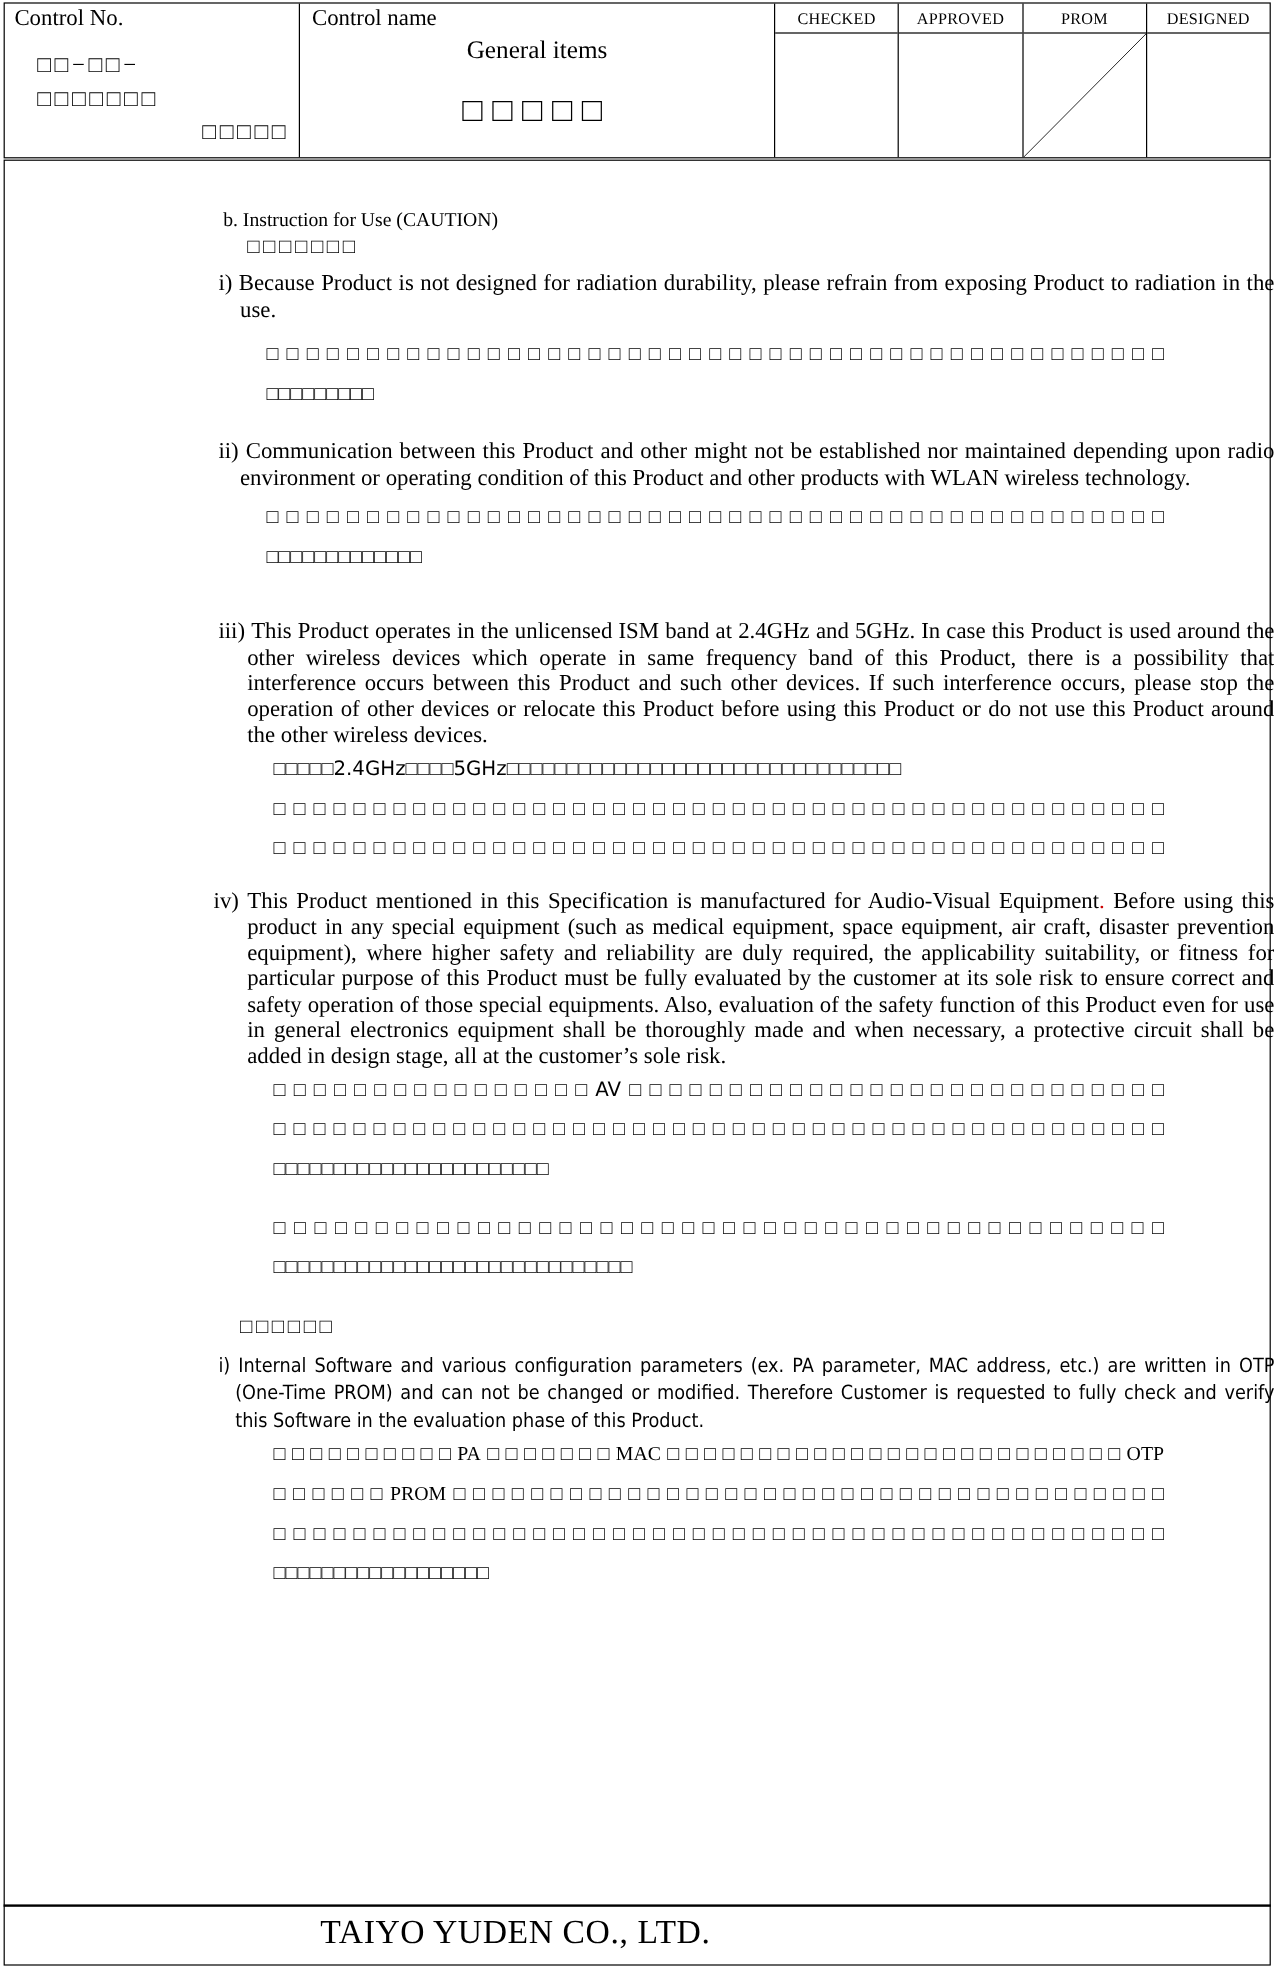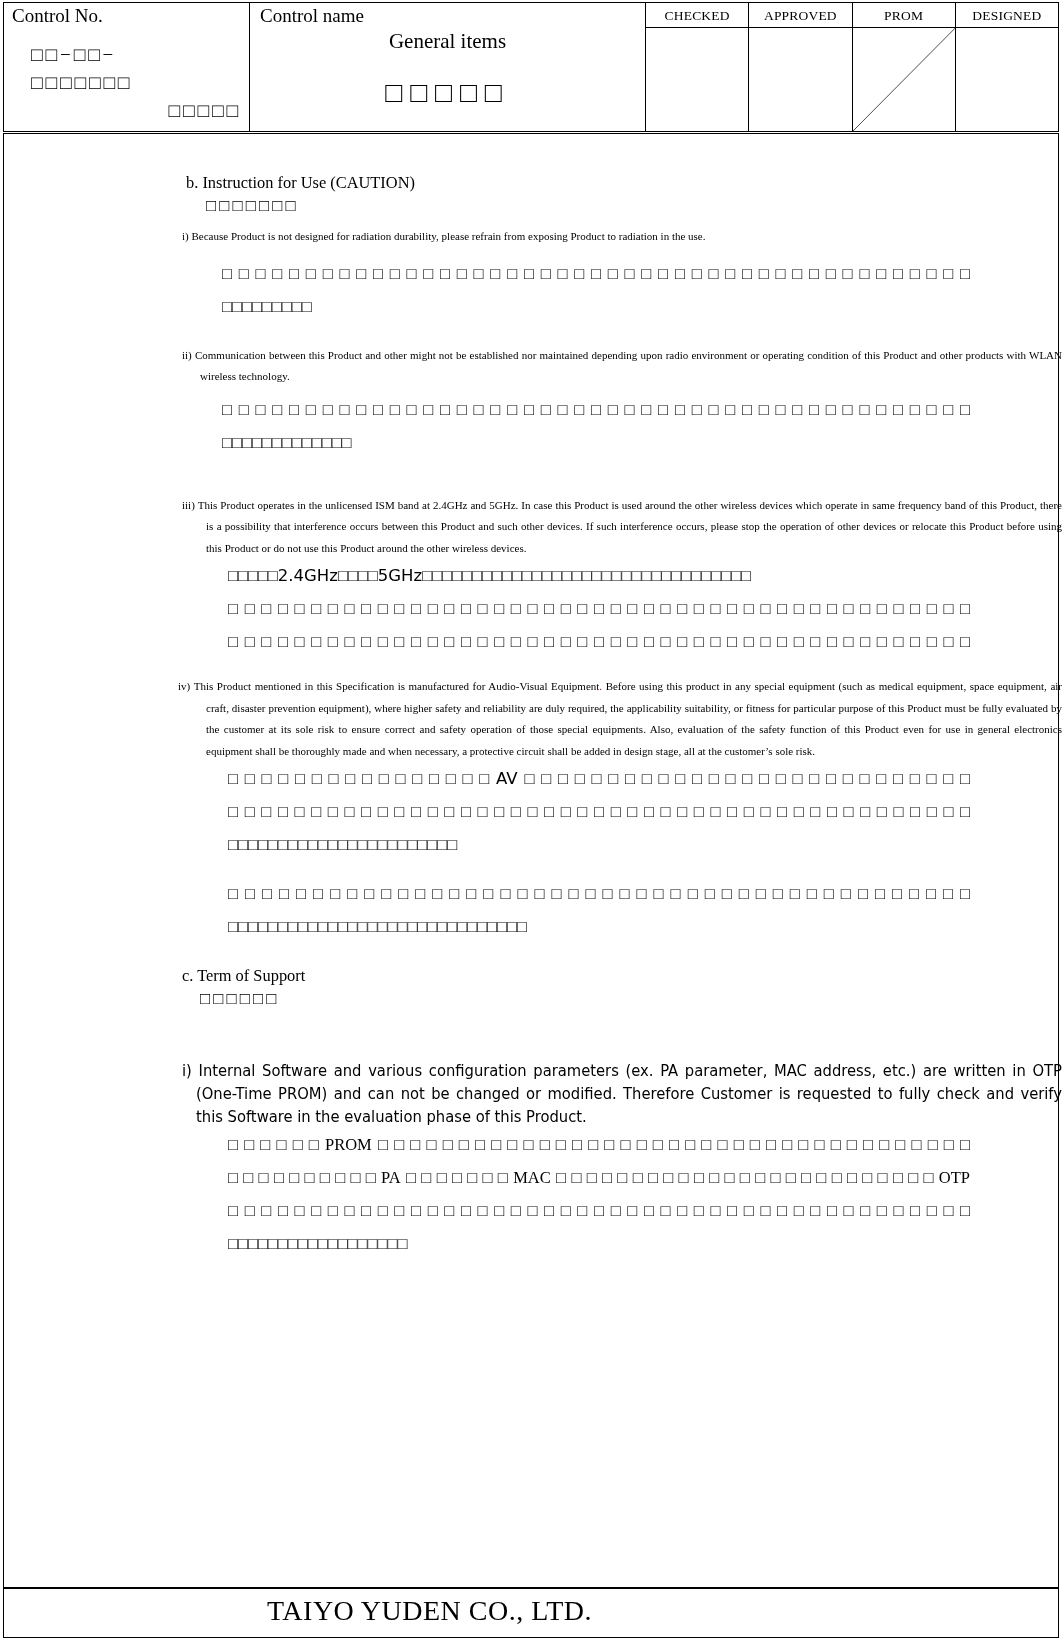--- a/index.html
+++ b/index.html
@@ -76,21 +76,21 @@
     position:absolute;left:3px;top:133px;width:1056px;height:1505px;
     border:1.6px solid #000;box-sizing:border-box;
   }
 
   .content{
     position:absolute;left:0;top:133px;width:1062px;
     padding:0;
   }
   .en{
     font-family:"Liberation Serif","DejaVu Serif",serif;
-    font-size:11px;line-height:21.5px;
+    font-size:19px;line-height:21.5px;
     text-align:justify;text-justify:inter-word;
   }
   .en-sans{
     font-family:"DejaVu Sans Condensed","Liberation Sans",sans-serif;
     font-size:16.4px;line-height:23px;
     text-align:justify;text-justify:inter-word;
   }
   .jp{
     font-family:"Liberation Serif","DejaVu Serif",serif;
     font-size:16.5px;line-height:33px;
@@ -117,21 +117,21 @@
   
   .i-b  {margin-left:186px;}
   .i-bj {margin-left:206px;}
   .i-rt {margin-left:200px;text-indent:-18px;}
   .i-rt3{margin-left:206px;text-indent:-24px;}
   .i-rt4{margin-left:206px;text-indent:-28px;}
   .i-jp {margin-left:222px;margin-right:92px;}
   .i-jp2{margin-left:228px;margin-right:92px;}
   .i-c  {margin-left:182px;}
   .i-cj {margin-left:200px;}
-  .i-ci {margin-left:196px;text-indent:-14px;margin-top:40px;}
+  .i-ci {margin-left:196px;text-indent:-14px;}
   .i-cjp{margin-left:228px;margin-right:92px;}
 
   
   .footer-rule{
     position:absolute;left:3px;top:1587px;width:1056px;height:0;
     border-top:2.2px solid #000;
   }
   .footer-txt{
     position:absolute;left:0;right:0;top:1594px;text-align:center;
     font-family:"Liberation Serif","DejaVu Serif",serif;
@@ -219,29 +219,28 @@
     <div class="en i-rt4"><span>iv)</span>&nbsp;<span>This Product mentioned in this Specification is manufactured for Audio-Visual Equipment</span><span class="red">.</span><span> Before using this product in any special equipment (such as medical equipment, space equipment, air craft, disaster prevention equipment), where higher safety and reliability are duly required, the applicability suitability, or fitness for particular purpose of this Product must be fully evaluated by the customer at its sole risk to ensure correct and safety operation of those special equipments. Also, evaluation of the safety function of this Product even for use in general electronics equipment shall be thoroughly made and   when necessary, a protective circuit shall be added in design stage, all at the customer’s sole risk.</span></div>
 
     <div class="jp i-jp2"><span>□□□□□□□□□□□□□□□□</span><span class="jp-sans">AV</span><span>□□□□□□□□□□□□□□□□□□□□□□□□□□□</span></div>
     <div class="jp i-jp2">□□□□□□□□□□□□□□□□□□□□□□□□□□□□□□□□□□□□□□□□□□□□□</div>
     <div class="jp jp-last i-jp2">□□□□□□□□□□□□□□□□□□□□□□□</div>
     <div style="height:16px"></div>
     <div class="jp i-cjp">□□□□□□□□□□□□□□□□□□□□□□□□□□□□□□□□□□□□□□□□□□□□</div>
     <div class="jp jp-last i-cjp">□□□□□□□□□□□□□□□□□□□□□□□□□□□□□□</div>
 
     <div style="height:22px"></div>
-    <div class="sec-hd i-c">c. Term of Support</div>
     <div class="sec-hd-jp i-cj">□□□□□□</div>
 
     <div style="height:8px"></div>
     <div class="en-sans i-ci"><span>i)</span>&nbsp;<span>Internal Software and various configuration parameters (ex. PA parameter, MAC address, etc.) are written in OTP (One-Time PROM) and can not be changed or modified. Therefore Customer is requested to fully check and verify this Software in the evaluation phase of this Product.</span></div>
 
+    <div class="jp i-cjp"><span>□□□□□□□□□□</span><span>PA</span><span>□□□□□□□</span><span>MAC</span><span>□□□□□□□□□□□□□□□□□□□□□□□□□</span><span>OTP</span></div>
+
     <div class="jp i-cjp"><span>□□□□□□</span><span>PROM</span><span>□□□□□□□□□□□□□□□□□□□□□□□□□□□□□□□□□□□□□</span></div>
-
-    <div class="jp i-cjp"><span>□□□□□□□□□□</span><span>PA</span><span>□□□□□□□</span><span>MAC</span><span>□□□□□□□□□□□□□□□□□□□□□□□□□</span><span>OTP</span></div>
 
     <div class="jp i-cjp">□□□□□□□□□□□□□□□□□□□□□□□□□□□□□□□□□□□□□□□□□□□□□</div>
     <div class="jp jp-last i-cjp">□□□□□□□□□□□□□□□□□□</div>
 
   </div>
 
   <div class="footer-rule"></div>
   <div class="footer-txt">TAIYO YUDEN CO., LTD.</div>
 
 </div>

